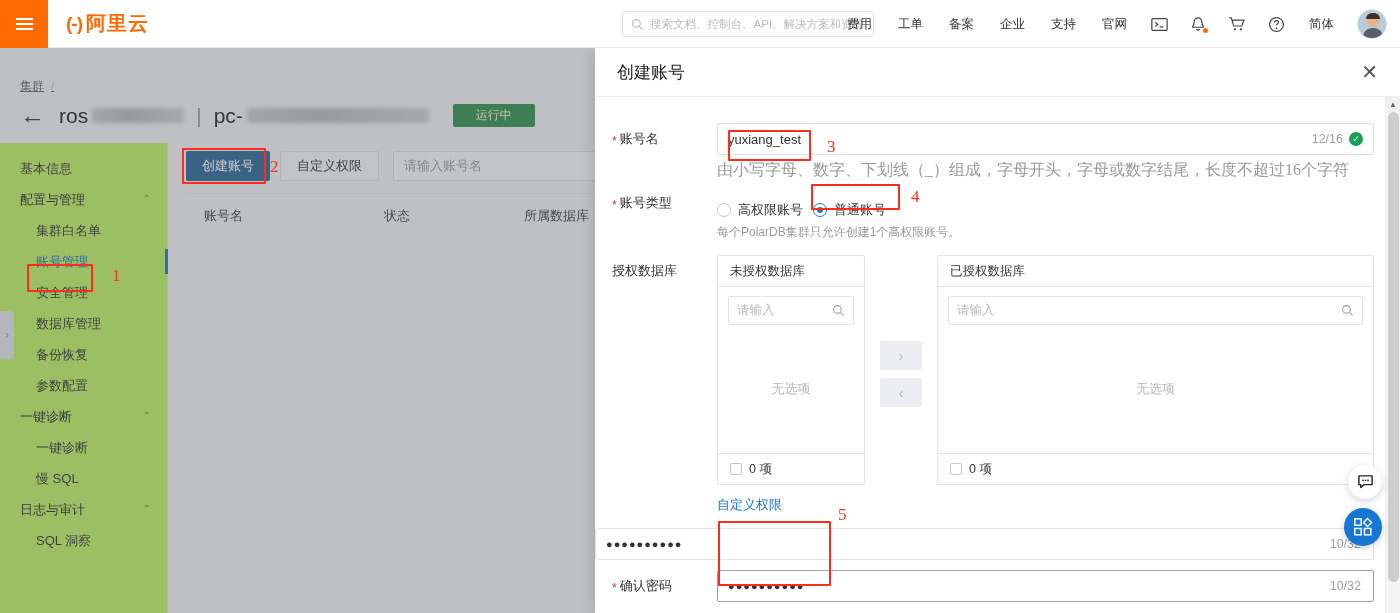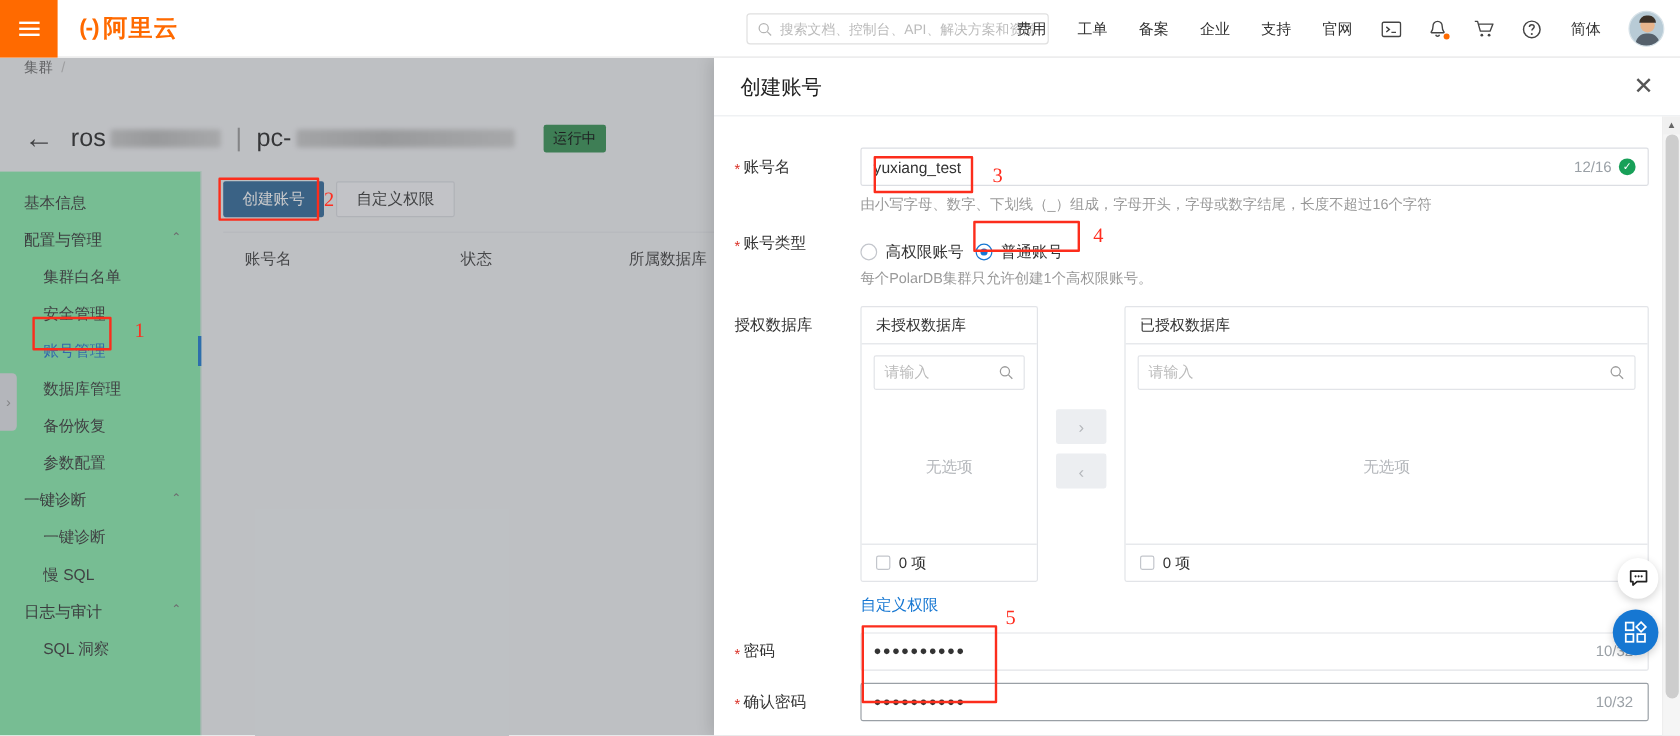--- a/index.html
+++ b/index.html
@@ -52,43 +52,43 @@
   .avatar .head { position:absolute; left:9px; top:5px; width:12px; height:12px; border-radius:50%; background:#e8b58d;}
   .avatar .hair { position:absolute; left:8px; top:3px; width:14px; height:6px; border-radius:7px 7px 0 0; background:#3c3128;}
   .avatar .body { position:absolute; left:5px; top:18px; width:20px; height:14px; border-radius:9px 9px 0 0; background:#55606b;}
 
   
   .page-behind {
     position: absolute; top: 48px; left: 0; width: 1400px; height: 565px;
     background: #f2f3f5; overflow: hidden;
   }
   .breadcrumb {
-    position: absolute; left: 20px; top: 0; font-size: 12px; color: #666;
+    position: absolute; left: 20px; top: 30px; font-size: 12px; color: #666; text-decoration: underline;
   }
   .breadcrumb .sep { color: #c0c0c0; margin-left: 7px; }
   .title-row {
     position: absolute; left: 20px; top: 55px; display: flex; align-items: center; gap: 0px;
   }
   .back-arrow { font-size: 25px; color: #333; line-height: 1; margin-right: 14px; cursor: pointer; }
   .title-text { font-size: 21px; color: #222; display:flex; align-items:center; gap: 4px;}
   .blur-block {
     display: inline-block; height: 15px; border-radius: 2px;
     background: linear-gradient(90deg,#c9c9c9,#b9b9b9 40%,#cfcfcf);
     filter: blur(2.2px); vertical-align: middle;
   }
   .pipe { color: #999; margin: 0 8px; font-weight: 300; }
   .status-badge {
-    margin-left: 24px; background: #2f8f4e; color: #000000; font-size: 12px;
-    padding: 3px 8px; border-radius: 2px; align-self: center;
+    margin-left: 24px; background: #2f8f4e; color: #fef9c3; font-size: 12px;
+    padding: 3px 23px; border-radius: 2px; align-self: center;
   }
 
   
   .sidebar {
     position: absolute; left: 0; top: 95px; width: 168px; bottom: 0;
-    background: #86efac; border-right: 1px solid #e2e4e8;
+    background: #bef264; border-right: 1px solid #e2e4e8;
     font-size: 13px; padding-top: 10px;
   }
   .side-row {
     height: 31px; display: flex; align-items: center; color: #333;
     padding-left: 20px; position: relative; cursor: pointer;
   }
   .side-row.group { font-weight: normal; color: #2b2b2b; padding-right: 16px; }
   .side-row.child { padding-left: 36px; }
   .side-row.active { color: #1f6fd0; }
   .side-row.active::after {
@@ -158,21 +158,21 @@
     height: 32px; border: 1px solid #dcdee3; border-radius: 2px; background: #fff;
     display: flex; align-items: center; padding: 0 10px; font-size: 13px; color: #333;
     position: relative;
   }
   .inp .counter { position: absolute; right: 30px; color: #9aa0a6; font-size: 12.5px; }
   .inp .counter.nomark { right: 12px; }
   .check-ok {
     position: absolute; right: 10px; width: 14px; height: 14px; border-radius: 50%;
     background: #18a058; color: #fff; font-size: 9px; display:flex;align-items:center;justify-content:center;
   }
-  .hint { font-size: 12px; color: #999; margin-top: 6px; line-height: 18px; }
+  .hint { font-size: 16px; color: #999; margin-top: 6px; line-height: 18px; font-family: Liberation Serif, serif; }
   .hint2 { font-size: 12px; color: #999; margin-top: 5px; }
 
   .radio-row { display: flex; align-items: flex-end; height: 32px; gap: 10px; }
   .radio { display: flex; align-items: center; gap: 7px; font-size: 13px; color: #333; cursor: pointer;}
   .rdot {
     width: 14px; height: 14px; border-radius: 50%; border: 1px solid #c3c6cc; background: #fff;
     display: inline-block; position: relative;
   }
   .radio.on .rdot { border-color: #1677d2; border-width: 1px; }
   .radio.on .rdot::after {
@@ -342,25 +342,25 @@
       <div class="side-row">
         <span>基本信息</span>
       </div>
       <div class="side-row group">
         <span>配置与管理</span>
         <span class="caret">⌃</span>
       </div>
       <div class="side-row child">
         <span>集群白名单</span>
       </div>
-      <div class="side-row child">
-        <span>安全管理</span>
-      </div>
       <div class="side-row child active">
         <span>账号管理</span>
+      </div>
+      <div class="side-row child">
+        <span>安全管理</span>
       </div>
       <div class="side-row child">
         <span>数据库管理</span>
       </div>
       <div class="side-row child">
         <span>备份恢复</span>
       </div>
       <div class="side-row child">
         <span>参数配置</span>
       </div>
@@ -381,20 +381,23 @@
       <div class="side-row child">
         <span>SQL 洞察</span>
       </div>
     </div>
     <div class="collapse-handle">›</div>
 
     <div class="content-behind">
       <div class="toolbar">
         <button class="btn-primary">创建账号</button>
         <button class="btn-plain">自定义权限</button>
+        <div class="search-box">
+          <span>请输入账号名</span>
+        </div>
       </div>
       <div class="table-head">
         <span class="th" style="left:18px">账号名</span>
         <span class="th" style="left:198px">状态</span>
         <span class="th" style="left:338px">所属数据库</span>
       </div>
     </div>
   </div>
 
   <div class="dim"></div>
@@ -478,21 +481,20 @@
               </div>
             </div>
           </div>
           <div style="margin-top:10px;">
             <span class="link">自定义权限</span>
           </div>
         </div>
       </div>
 
       <div class="frow" style="margin-top:14px;">
-        <div class="flabel req">密码</div>
         <div class="fcontrol">
           <div class="inp" style="border-color:#e2e4e8">
             <span style="letter-spacing:1px;font-size:11px;">●●●●●●●●●●</span>
             <span class="counter nomark">10/32</span>
           </div>
         </div>
       </div>
 
       <div class="frow" style="margin-top:10px;">
         <div class="flabel req">确认密码</div>

